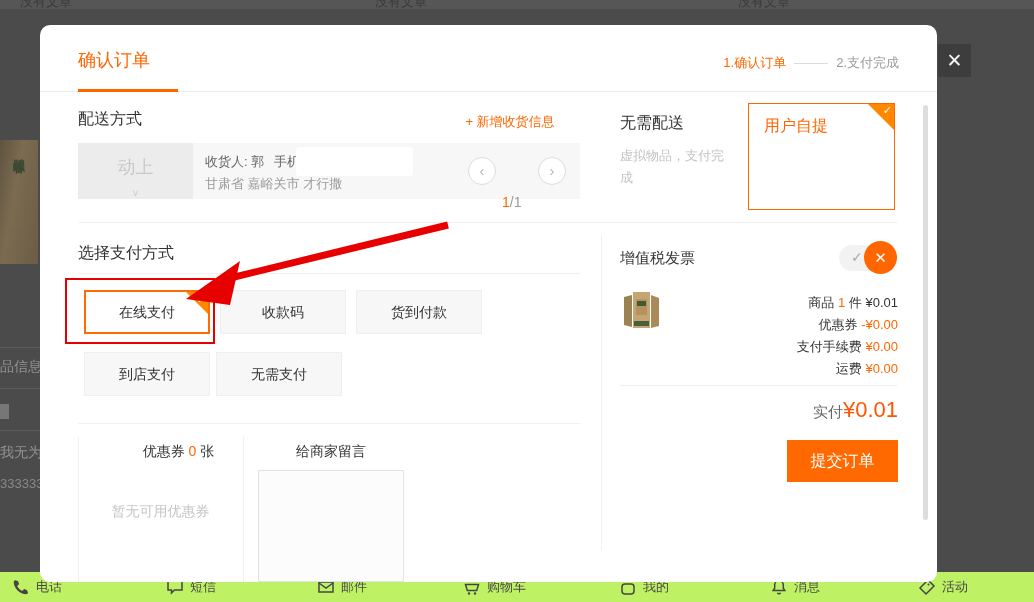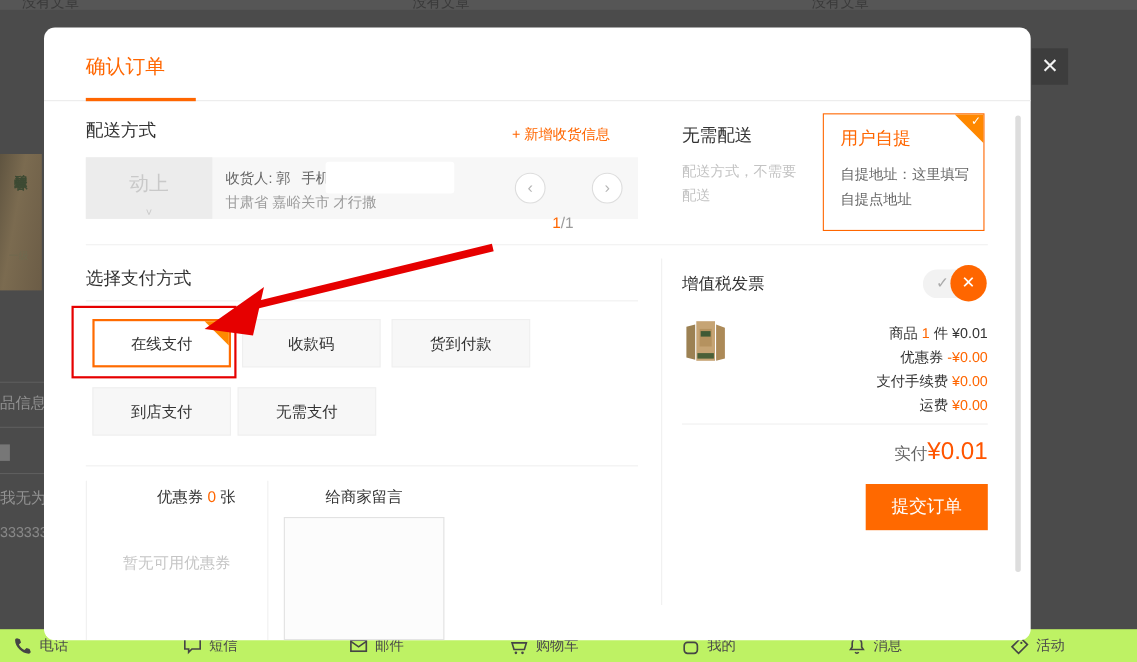--- a/index.html
+++ b/index.html
@@ -182,20 +182,25 @@
     </div>
   </div>
 
   <div class="close-btn">✕</div>
 
   <div class="modal">
 
     <div class="m-title">确认订单</div>
     <div class="title-bar"></div>
     <div class="hdr-line"></div>
+    <div class="steps">
+      <span class="step-cur">1.确认订单</span>
+      <span class="step-dash"></span>
+      <span class="step-next">2.支付完成</span>
+    </div>
 
     <div class="abs sec-h" style="left:38px;top:84px">配送方式</div>
     <div class="abs link-orange" style="left:400px;top:88px;width:140px;text-align:center">+ 新增收货信息</div>
 
     <div class="ship-row">
       <div class="ship-left">
         <div class="ship-name">动上</div>
         <div class="ship-chev">˅</div>
       </div>
       <div class="ship-t1">收货人: 郭</div>
@@ -203,24 +208,23 @@
       <div class="censor"></div>
       <div class="ship-t2">甘肃省 嘉峪关市 才行撒</div>
       <div class="pg-btn" style="left:390px">‹</div>
       <div class="pg-num">
         <span class="pg-cur">1</span><span class="pg-tot">/1</span>
       </div>
       <div class="pg-btn" style="left:460px">›</div>
     </div>
 
     <div class="abs sec-h nodeliv-t">无需配送</div>
-    <div class="nodeliv-d">配送方式，不需要配送</div>
+    <div class="nodeliv-d">虚拟物品，支付完成</div>
     <div class="pickup">
       <div class="pickup-t">用户自提</div>
-      <div class="pickup-d">自提地址：这里填写自提点地址</div>
       <div class="corner"></div>
       <div class="corner-check">✓</div>
     </div>
 
     <div class="divider" style="left:38px;top:197px;width:820px;height:1px"></div>
     <div class="vline" style="left:561px;top:210px;height:315px"></div>
 
     <div class="abs sec-h" style="left:38px;top:218px">选择支付方式</div>
     <div class="divider" style="left:38px;top:248px;width:502px;height:1px"></div>
 

